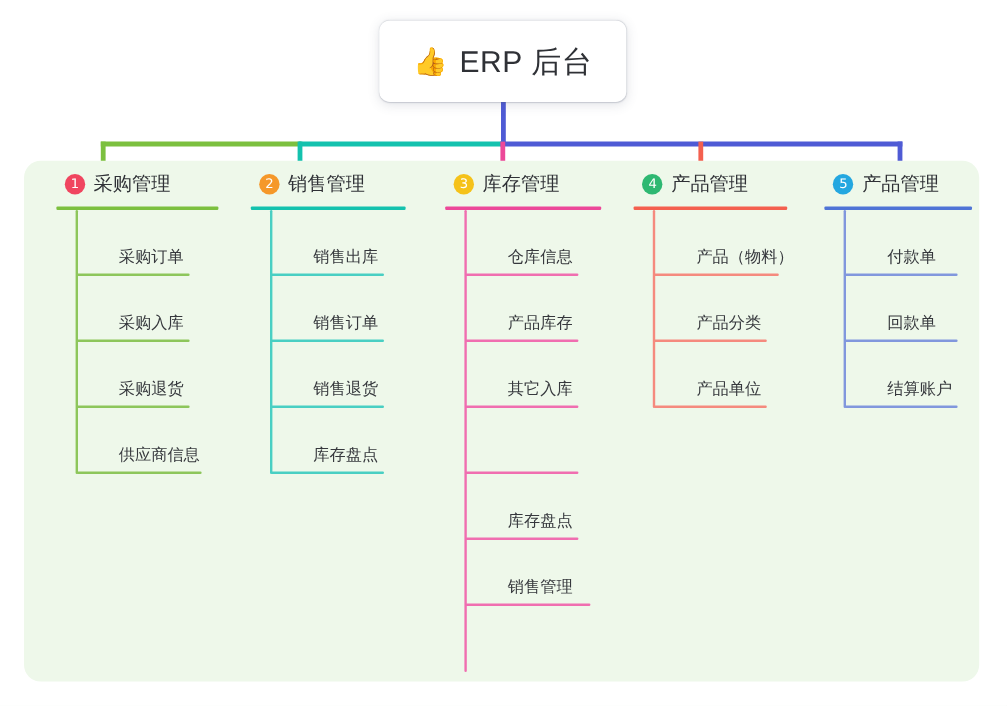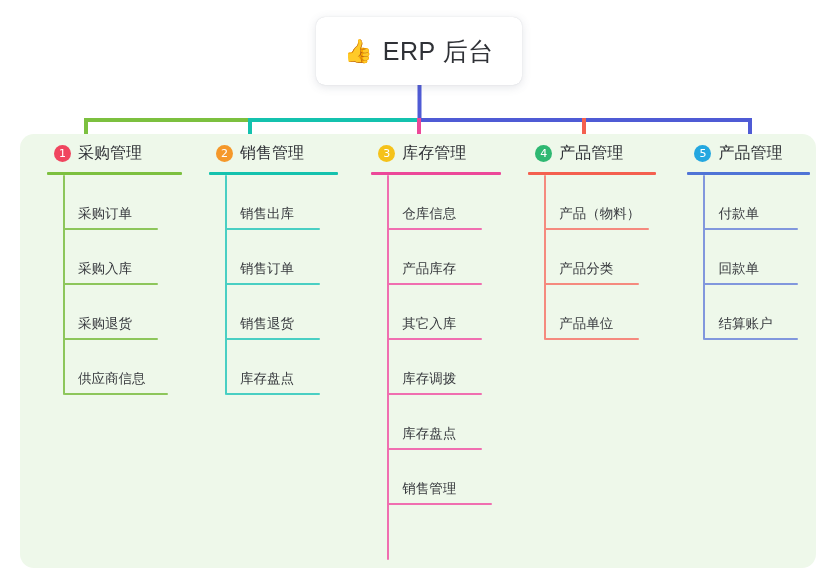--- a/index.html
+++ b/index.html
@@ -146,21 +146,21 @@
     height: 55px;
     box-sizing: border-box;
     display: flex;
     flex-direction: column;
     justify-content: flex-end;
   }
   .leaf-label {
     font-size: 13.5px;
     color: #36383d;
     white-space: nowrap;
-    padding-left: 15px;
+    padding-left: 36px;
     padding-bottom: 5px;
   }
   .leaf-rule {
     height: 2px;
     width: 94px;
     border-radius: 1px;
     margin-left: 1px;
   }
   .leaf-wide .leaf-rule { width: 104px; }
 </style>
@@ -260,21 +260,20 @@
           </div>
           <div class="leaf">
             <div class="leaf-label">产品库存</div>
             <div class="leaf-rule" style="background: rgb(240, 110, 176);"></div>
           </div>
           <div class="leaf">
             <div class="leaf-label">其它入库</div>
             <div class="leaf-rule" style="background: rgb(240, 110, 176);"></div>
           </div>
           <div class="leaf">
-            <div class="leaf-label">库存调拨</div>
             <div class="leaf-rule" style="background: rgb(240, 110, 176);"></div>
           </div>
           <div class="leaf">
             <div class="leaf-label">库存盘点</div>
             <div class="leaf-rule" style="background: rgb(240, 110, 176);"></div>
           </div>
           <div class="leaf leaf-wide">
             <div class="leaf-label">销售管理</div>
             <div class="leaf-rule" style="background: rgb(240, 110, 176);"></div>
           </div>

